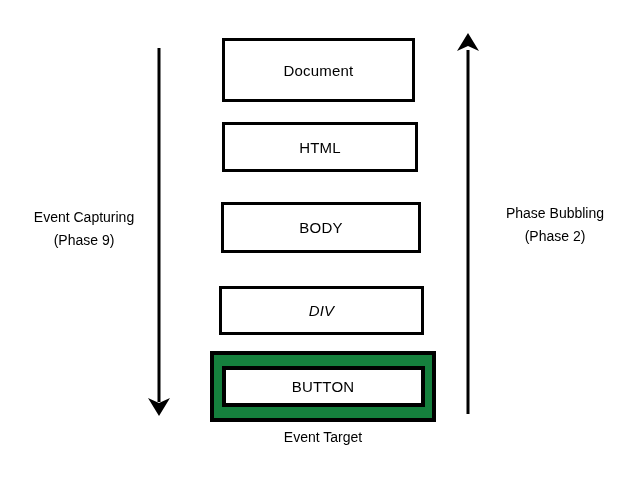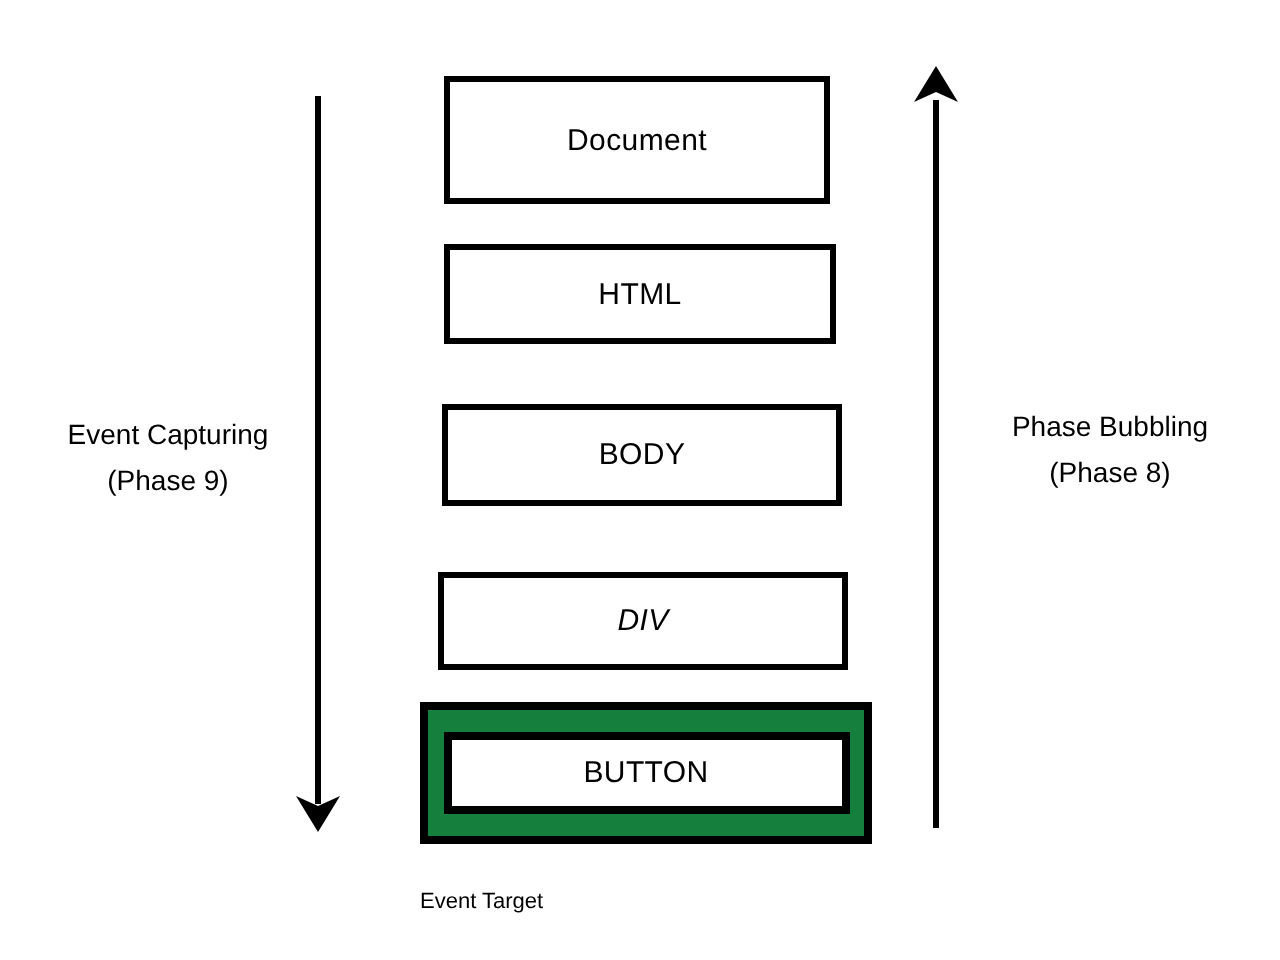--- a/index.html
+++ b/index.html
@@ -57,22 +57,22 @@
     text-align: center;
     font-size: 14px;
     line-height: 23px;
     white-space: nowrap;
   }
   #label-capturing { left: 4px;   top: 206px; width: 160px; }
   #label-bubbling  { left: 475px; top: 202px; width: 160px; }
   #event-target-caption {
     position: absolute;
     left: 210px; top: 429px; width: 226px;
-    font-size: 11px;
-    margin-top: 16px;
+    text-align: center;
+    font-size: 14px;
   }
   .arrow-svg { position: absolute; display: block; }
   #arrow-capturing { left: 145px; top: 45px; }
   #arrow-bubbling  { left: 454px; top: 30px; }
   .arrow-line { stroke: #000000; stroke-width: 3; }
   .arrow-head { fill: #000000; stroke: none; }
 </style>
 </head>
 <body>
 
@@ -110,18 +110,18 @@
     </div>
   </div>
 
   <div class="side-label" id="label-capturing">
     <div>Event Capturing</div>
     <div>(Phase 9)</div>
   </div>
 
   <div class="side-label" id="label-bubbling">
     <div>Phase Bubbling</div>
-    <div>(Phase 8)</div>
+    <div>(Phase 2)</div>
   </div>
 
   <div id="event-target-caption">Event Target</div>
 
 </div>
 
 </body></html>

